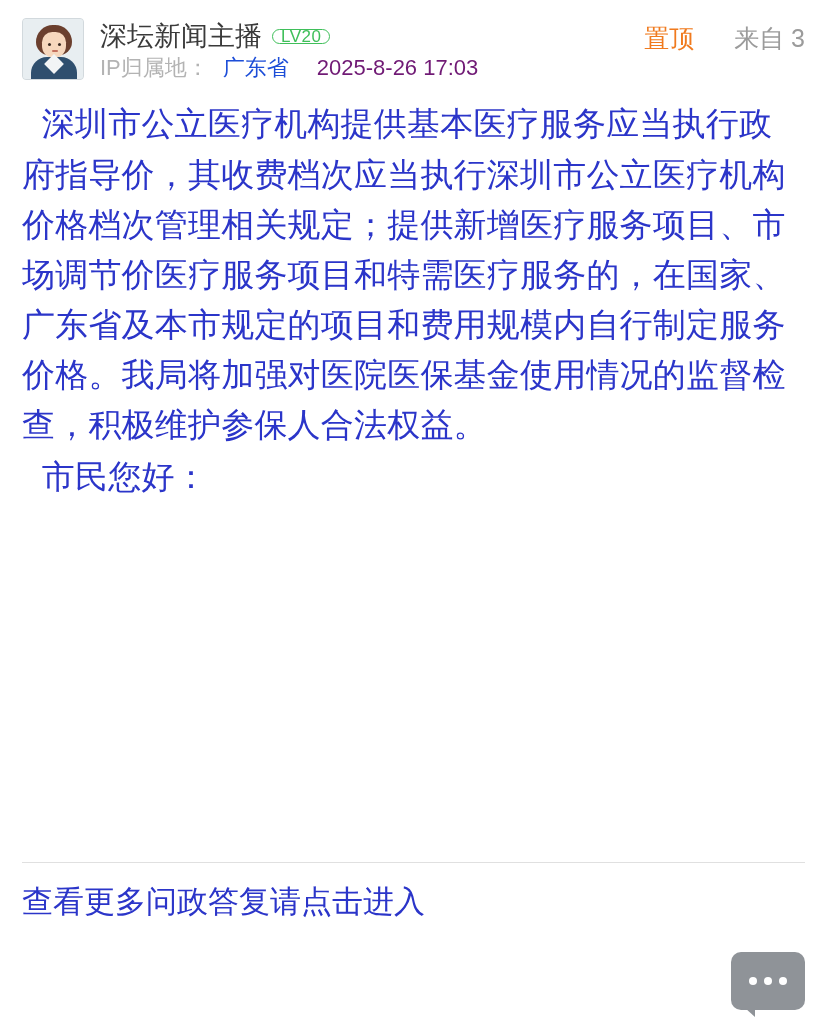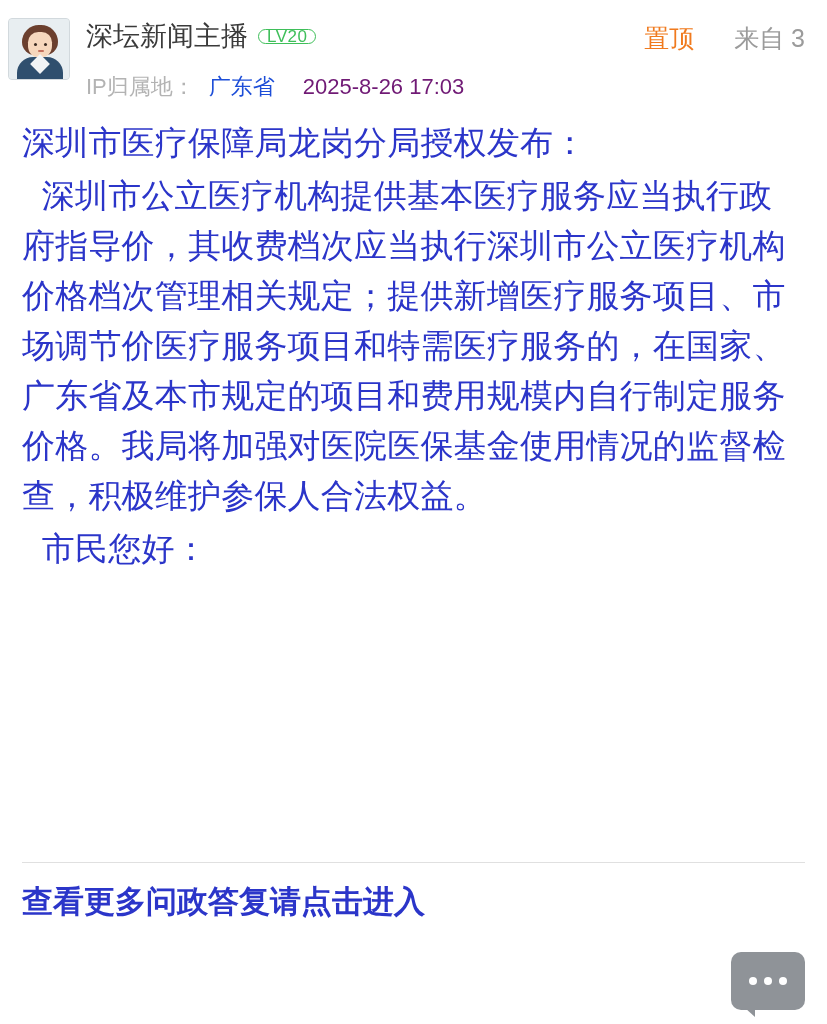--- a/index.html
+++ b/index.html
@@ -21,21 +21,21 @@
     width: 827px;
     height: 1024px;
     background: #fff;
     padding: 0;
   }
 
   
   .header {
     display: flex;
     align-items: flex-start;
-    padding: 18px 22px 0 8px;
+    padding: 18px 22px 0 22px;
     position: relative;
   }
   .avatar {
     width: 62px;
     height: 62px;
     border-radius: 4px;
     flex: 0 0 62px;
     background: #dfe6ea;
     position: relative;
     overflow: hidden;
@@ -116,21 +116,21 @@
     min-width: 52px;
     padding: 0 8px;
     border: 1px solid #3fbf5a;
     border-radius: 13px;
     color: #3fbf5a;
     font-size: 17px;
     line-height: 1;
     letter-spacing: 0.5px;
   }
   .sub-row {
-    margin-top: 20px;
+    margin-top: 1px;
     display: flex;
     align-items: center;
     gap: 14px;
     color: #b3b3b3;
     font-size: 22px;
     white-space: nowrap;
   }
   .ip-label { color: #b3b3b3; }
   .ip-value { color: #1d4ed8; }
   .timestamp { color: #701a75; margin-left: 14px; }
@@ -180,21 +180,20 @@
     background: #e0e0e0;
   }
   .more-link {
     position: absolute;
     left: 22px;
     top: 880px;
     color: #2b35c9;
     font-size: 31px;
     line-height: 1.4;
     cursor: pointer;
-    font-weight: bold;
   }
 
   
   .comment-fab {
     position: absolute;
     right: 22px;
     bottom: 14px;
     width: 74px;
     height: 58px;
     background: #8f9398;
@@ -256,21 +255,20 @@
       </div>
     </div>
 
     <div class="header-right">
       <span class="pin-tag">置顶</span>
       <span class="source-text">来自 3</span>
     </div>
   </div>
 
   <div class="content">
-    <p>深圳市医疗保障局龙岗分局授权发布：</p>
     <p class="indent"> 深圳市公立医疗机构提供基本医疗服务应当执行政府指导价，其收费档次应当执行深圳市公立医疗机构价格档次管理相关规定；提供新增医疗服务项目、市场调节价医疗服务项目和特需医疗服务的，在国家、广东省及本市规定的项目和费用规模内自行制定服务价格。我局将加强对医院医保基金使用情况的监督检查，积极维护参保人合法权益。</p>
     <p class="indent"> 市民您好：</p>
   </div>
 
   <div class="divider"></div>
 
   <div class="more-link">查看更多问政答复请点击进入</div>
 
   <div class="comment-fab">
     <span class="dots">

